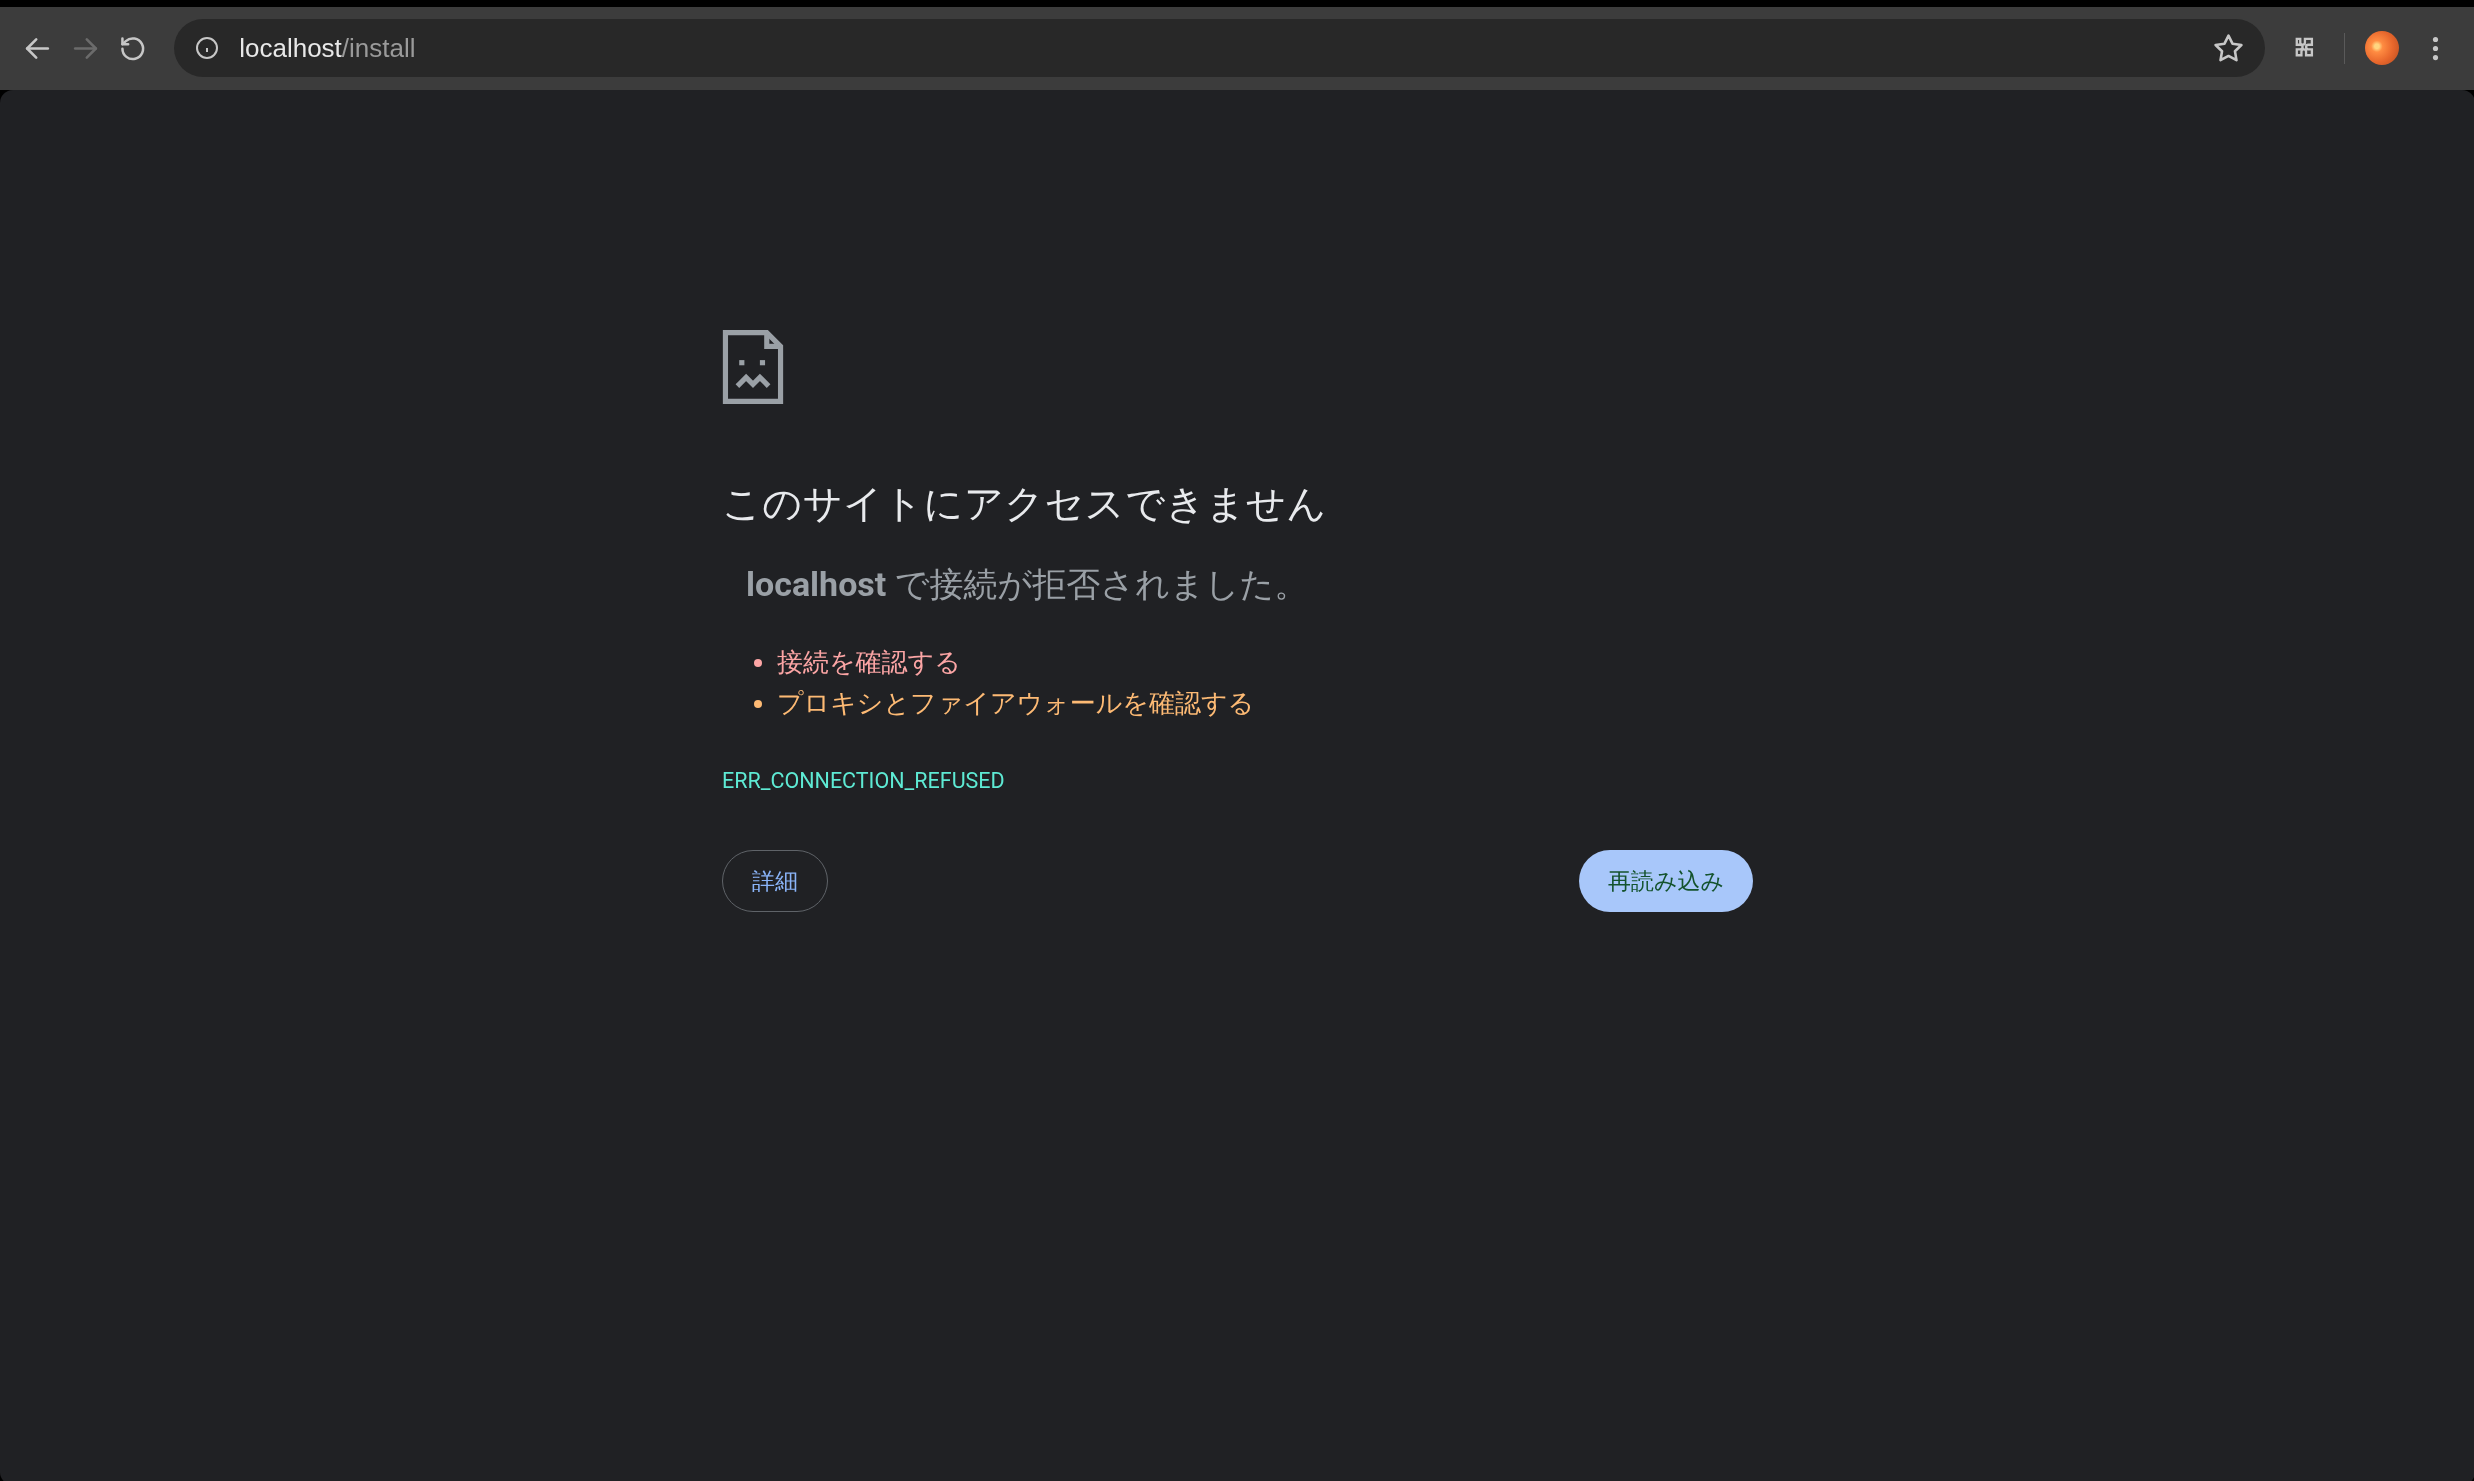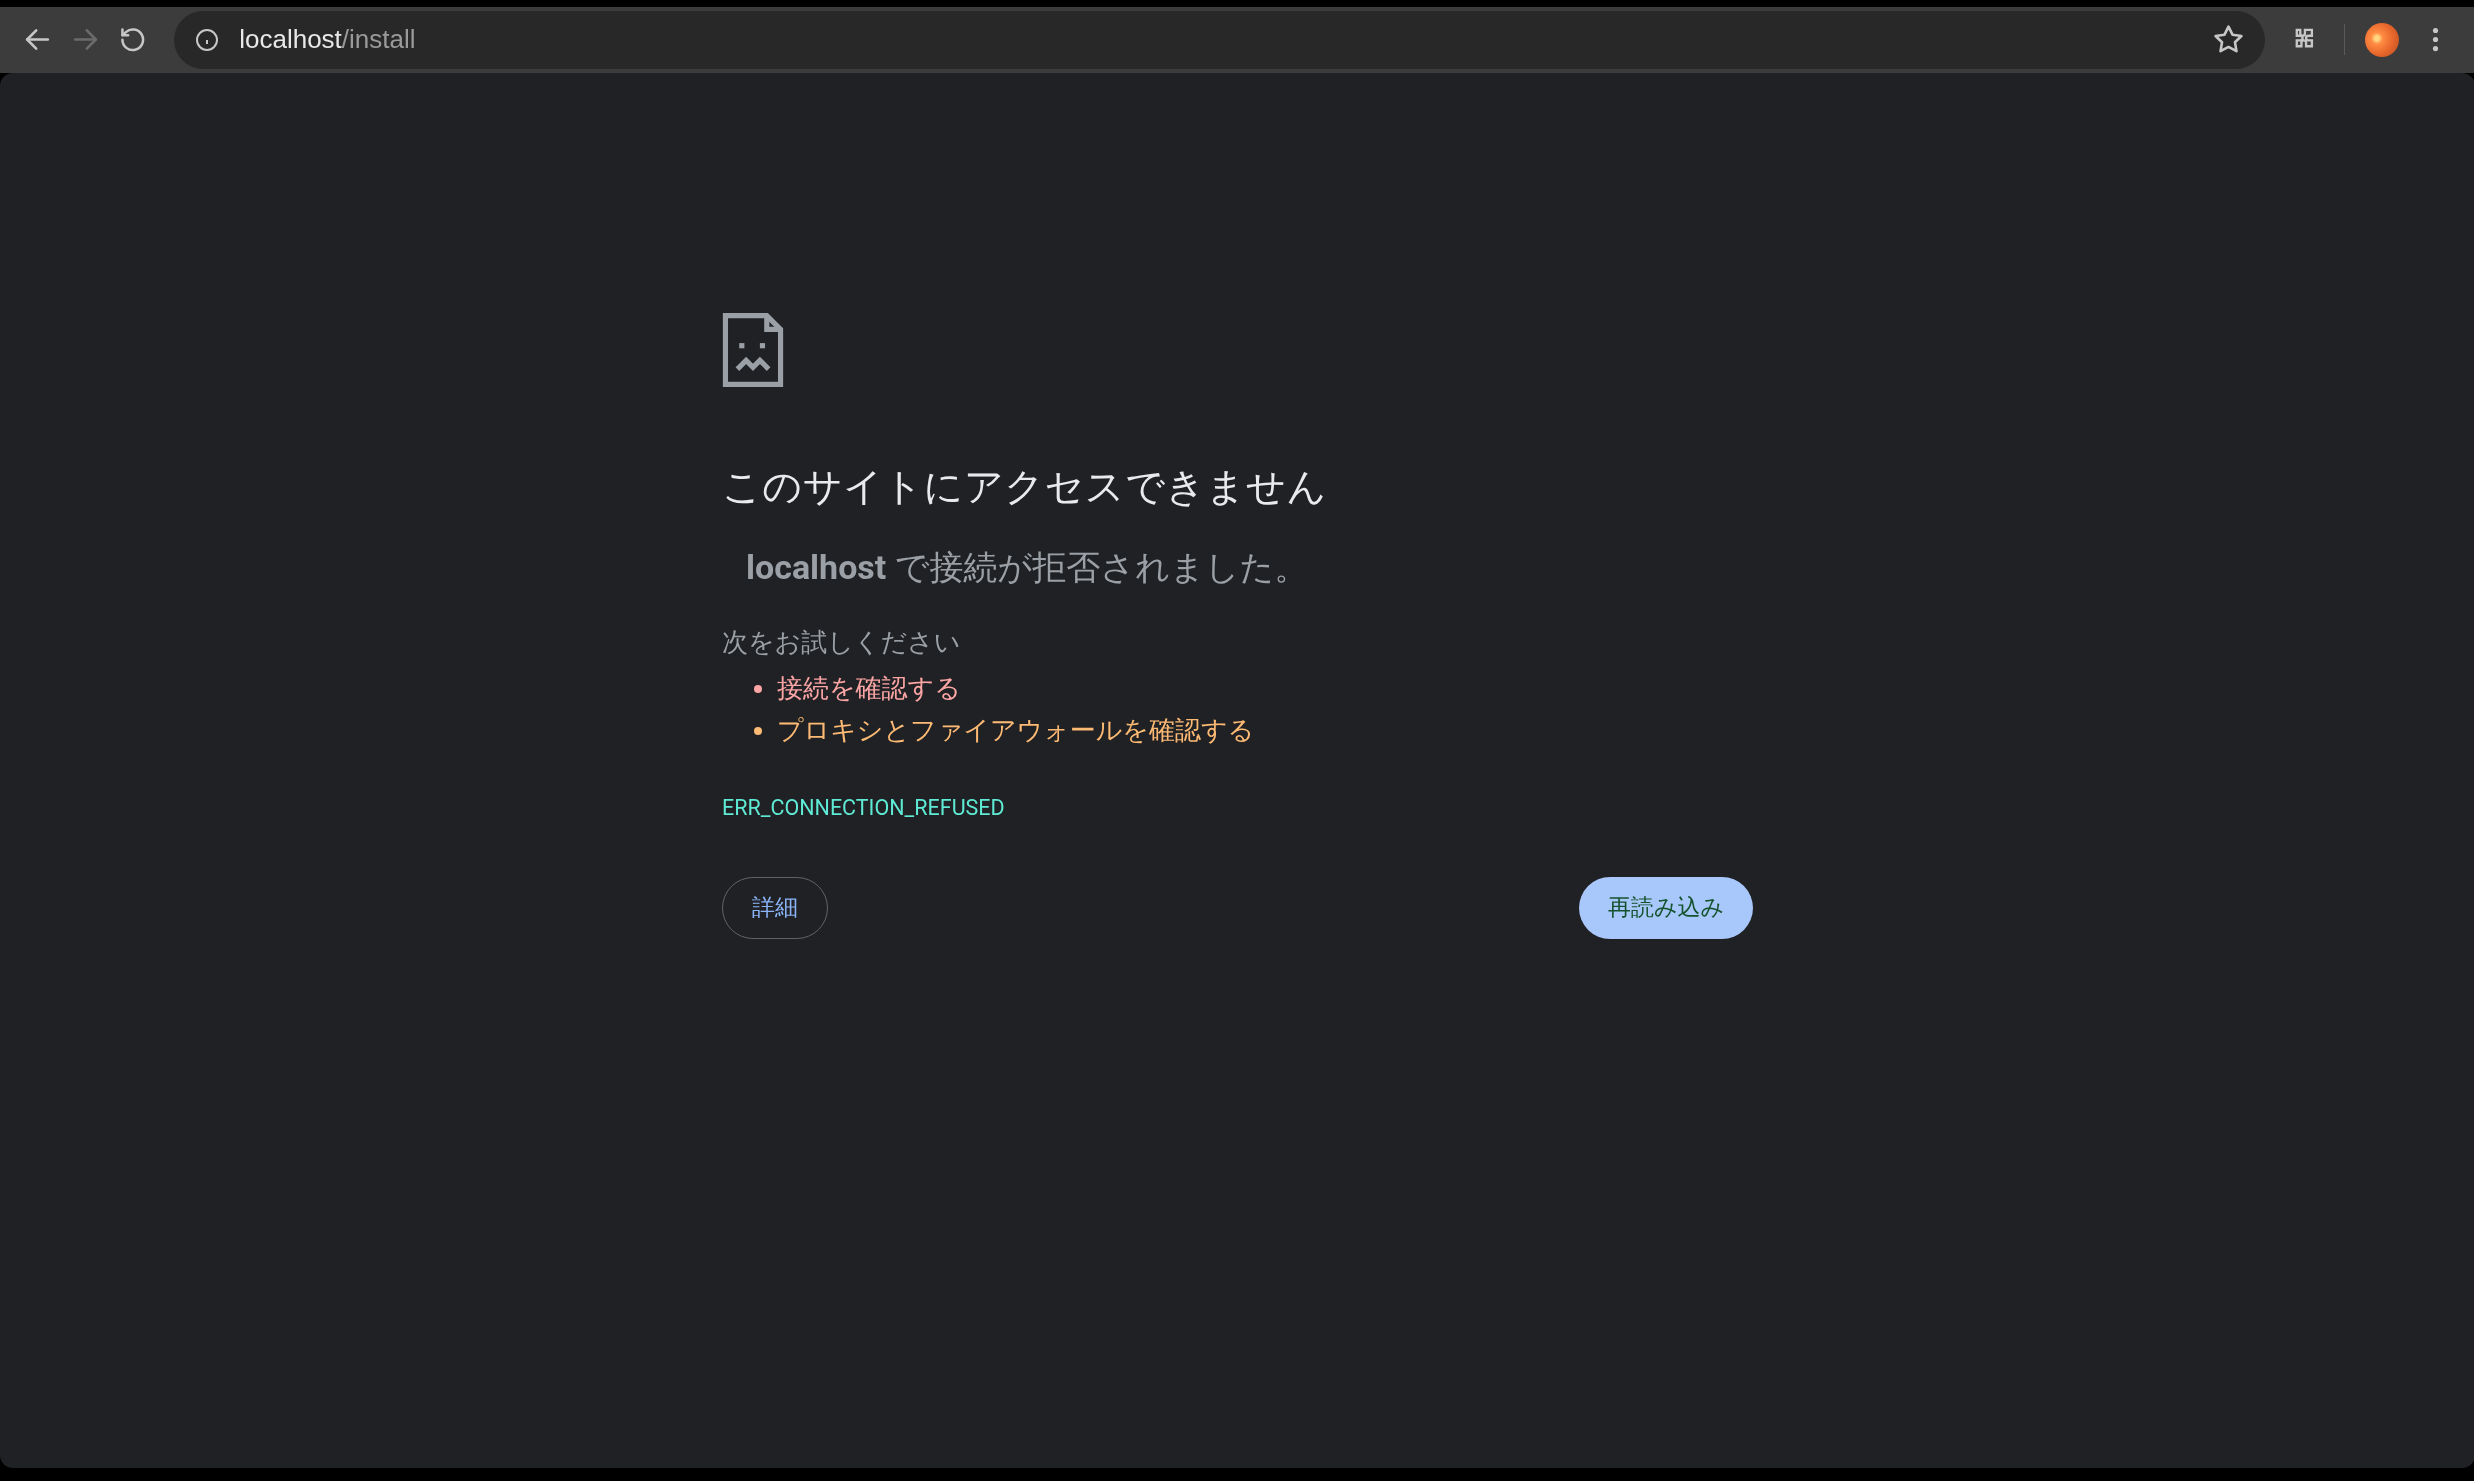--- a/index.html
+++ b/index.html
@@ -13,21 +13,21 @@
       width: 2475px;
       height: 1481px;
       overflow: hidden;
     }
     .browser-chrome {
       background: #000;
       height: 6.9px;
     }
     .toolbar {
       background: #3c3c3c;
-      height: 66px;
+      height: 83px;
       display: flex;
       align-items: center;
       padding: 0 13.7px;
       gap: 6.9px;
     }
     .nav-buttons {
       display: flex;
       align-items: center;
       gap: 13.7px;
       padding: 0 6.9px;
@@ -270,21 +270,20 @@
       <rect x="22" y="18" width="3" height="3" fill="currentColor" stroke="none"></rect>
       <path d="M10 32 L14 28 L18 32 L22 28 L26 32" stroke-width="3" stroke-linecap="square" stroke-linejoin="miter"></path>
     </svg>
 
     <h1 class="error-title">このサイトにアクセスできません</h1>
 
     <p class="error-desc">
       <strong>localhost</strong><span> で接続が拒否されました。</span>
     </p>
 
-    <p class="try-label">次をお試しください</p>
     <ul class="suggestions">
       <li>接続を確認する</li>
       <li class="link">プロキシとファイアウォールを確認する</li>
     </ul>
 
     <div class="error-code">ERR_CONNECTION_REFUSED</div>
 
     <div class="button-row">
       <button class="btn btn-details">詳細</button>
       <button class="btn btn-reload">再読み込み</button>

